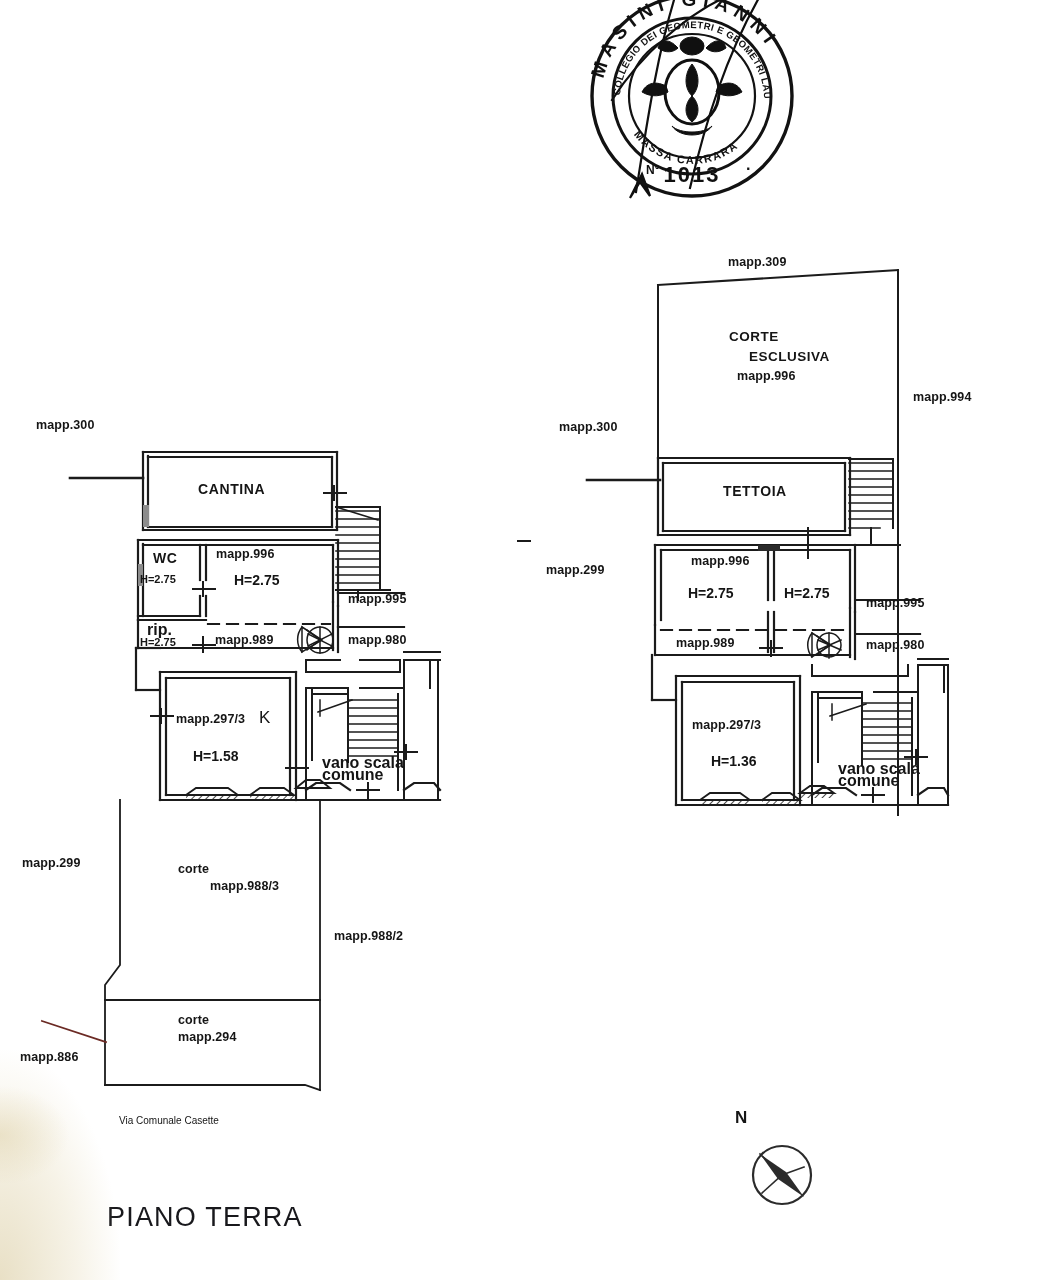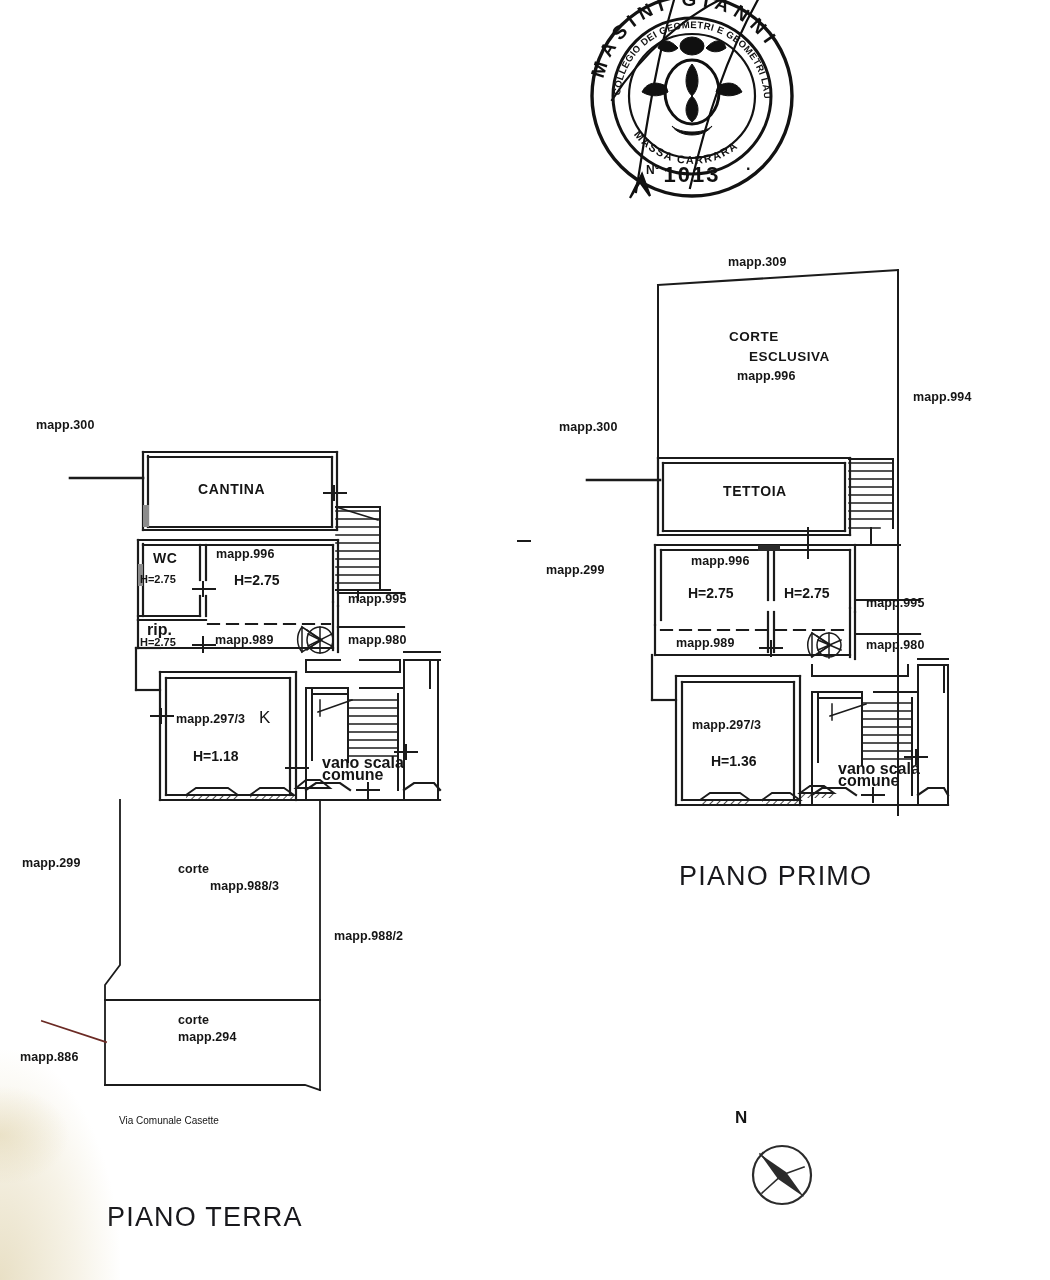--- a/index.html
+++ b/index.html
@@ -563,21 +563,21 @@
   <div class="lbl tiny" style="left:147px; top:624px;">rip.</div>
   <div class="lbl hgt-sm" style="left:140px; top:636px;">H=2.75</div>
 
   <div class="lbl mapp" style="left:215px; top:633px;">mapp.989</div>
 
   <div class="lbl mapp" style="left:348px; top:592px;">mapp.995</div>
   <div class="lbl mapp" style="left:348px; top:633px;">mapp.980</div>
 
   <div class="lbl klabel" style="left:259px; top:708px;">K</div>
   <div class="lbl mapp" style="left:176px; top:712px;">mapp.297/3</div>
-  <div class="lbl hgt" style="left:193px; top:748px;">H=1.18</div>
+  <div class="lbl hgt" style="left:193px; top:748px;">H=1.58</div>
 
   <div class="lbl tiny" style="left:322px; top:757px;">vano scala</div>
   <div class="lbl tiny" style="left:322px; top:769px;">comune</div>
 
   <div class="lbl mapp" style="left:22px; top:856px;">mapp.299</div>
 
   <div class="lbl mapp" style="left:178px; top:862px;">corte</div>
   <div class="lbl mapp" style="left:178px; top:879px;margin-left:32px;">mapp.988/3</div>
 
   <div class="lbl mapp" style="left:334px; top:901px;margin-top:28px;">mapp.988/2</div>
@@ -610,20 +610,19 @@
 
   <div class="lbl mapp" style="left:866px; top:596px;">mapp.995</div>
   <div class="lbl mapp" style="left:866px; top:638px;">mapp.980</div>
 
   <div class="lbl mapp" style="left:692px; top:718px;">mapp.297/3</div>
   <div class="lbl hgt" style="left:711px; top:753px;">H=1.36</div>
 
   <div class="lbl tiny" style="left:838px; top:763px;">vano scala</div>
   <div class="lbl tiny" style="left:838px; top:775px;">comune</div>
 
-  <div class="lbl title" style="left:679px; top:861px;">PIANO PRIMO</div>
 
   <div class="lbl nlabel" style="left:735px; top:1108px;">N</div>
 
   <div class="paper-tint"></div>
   <div class="paper-tint2"></div>
 
 </div>
 
 </body></html>

